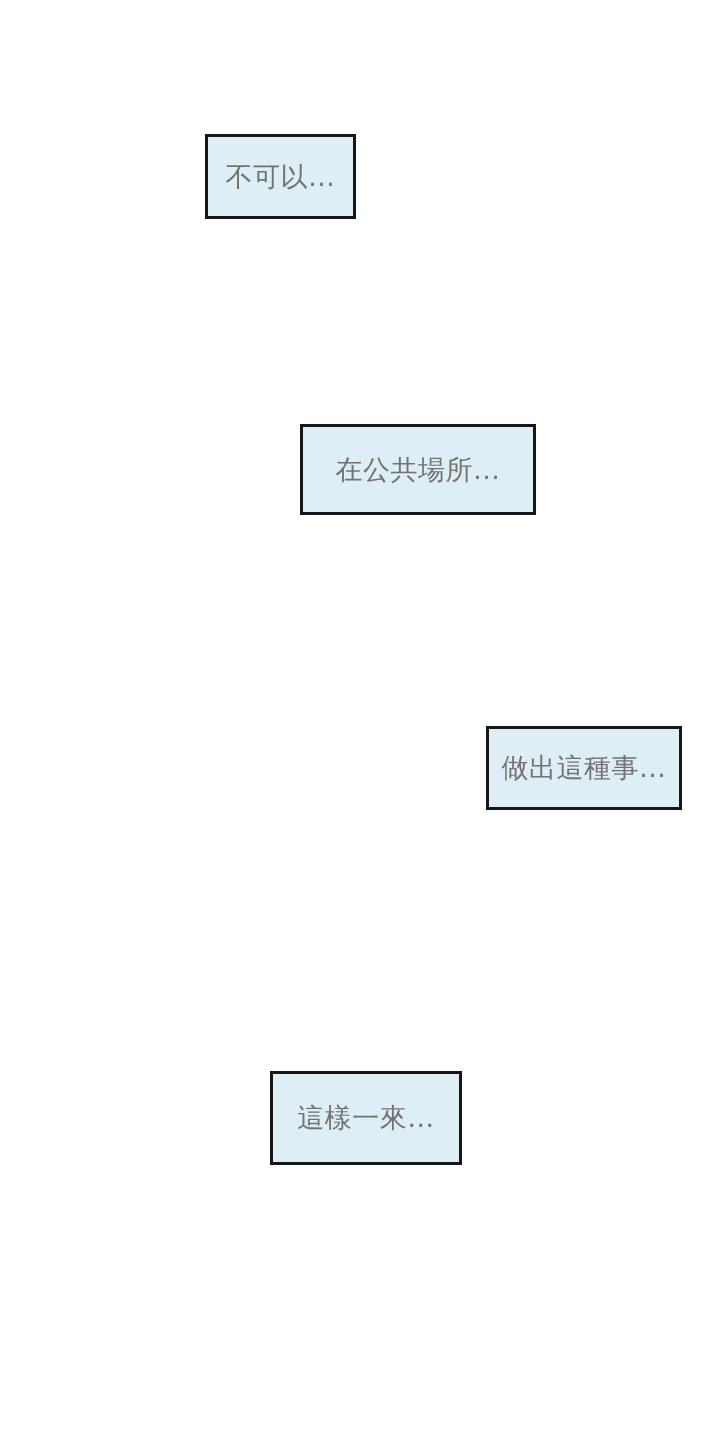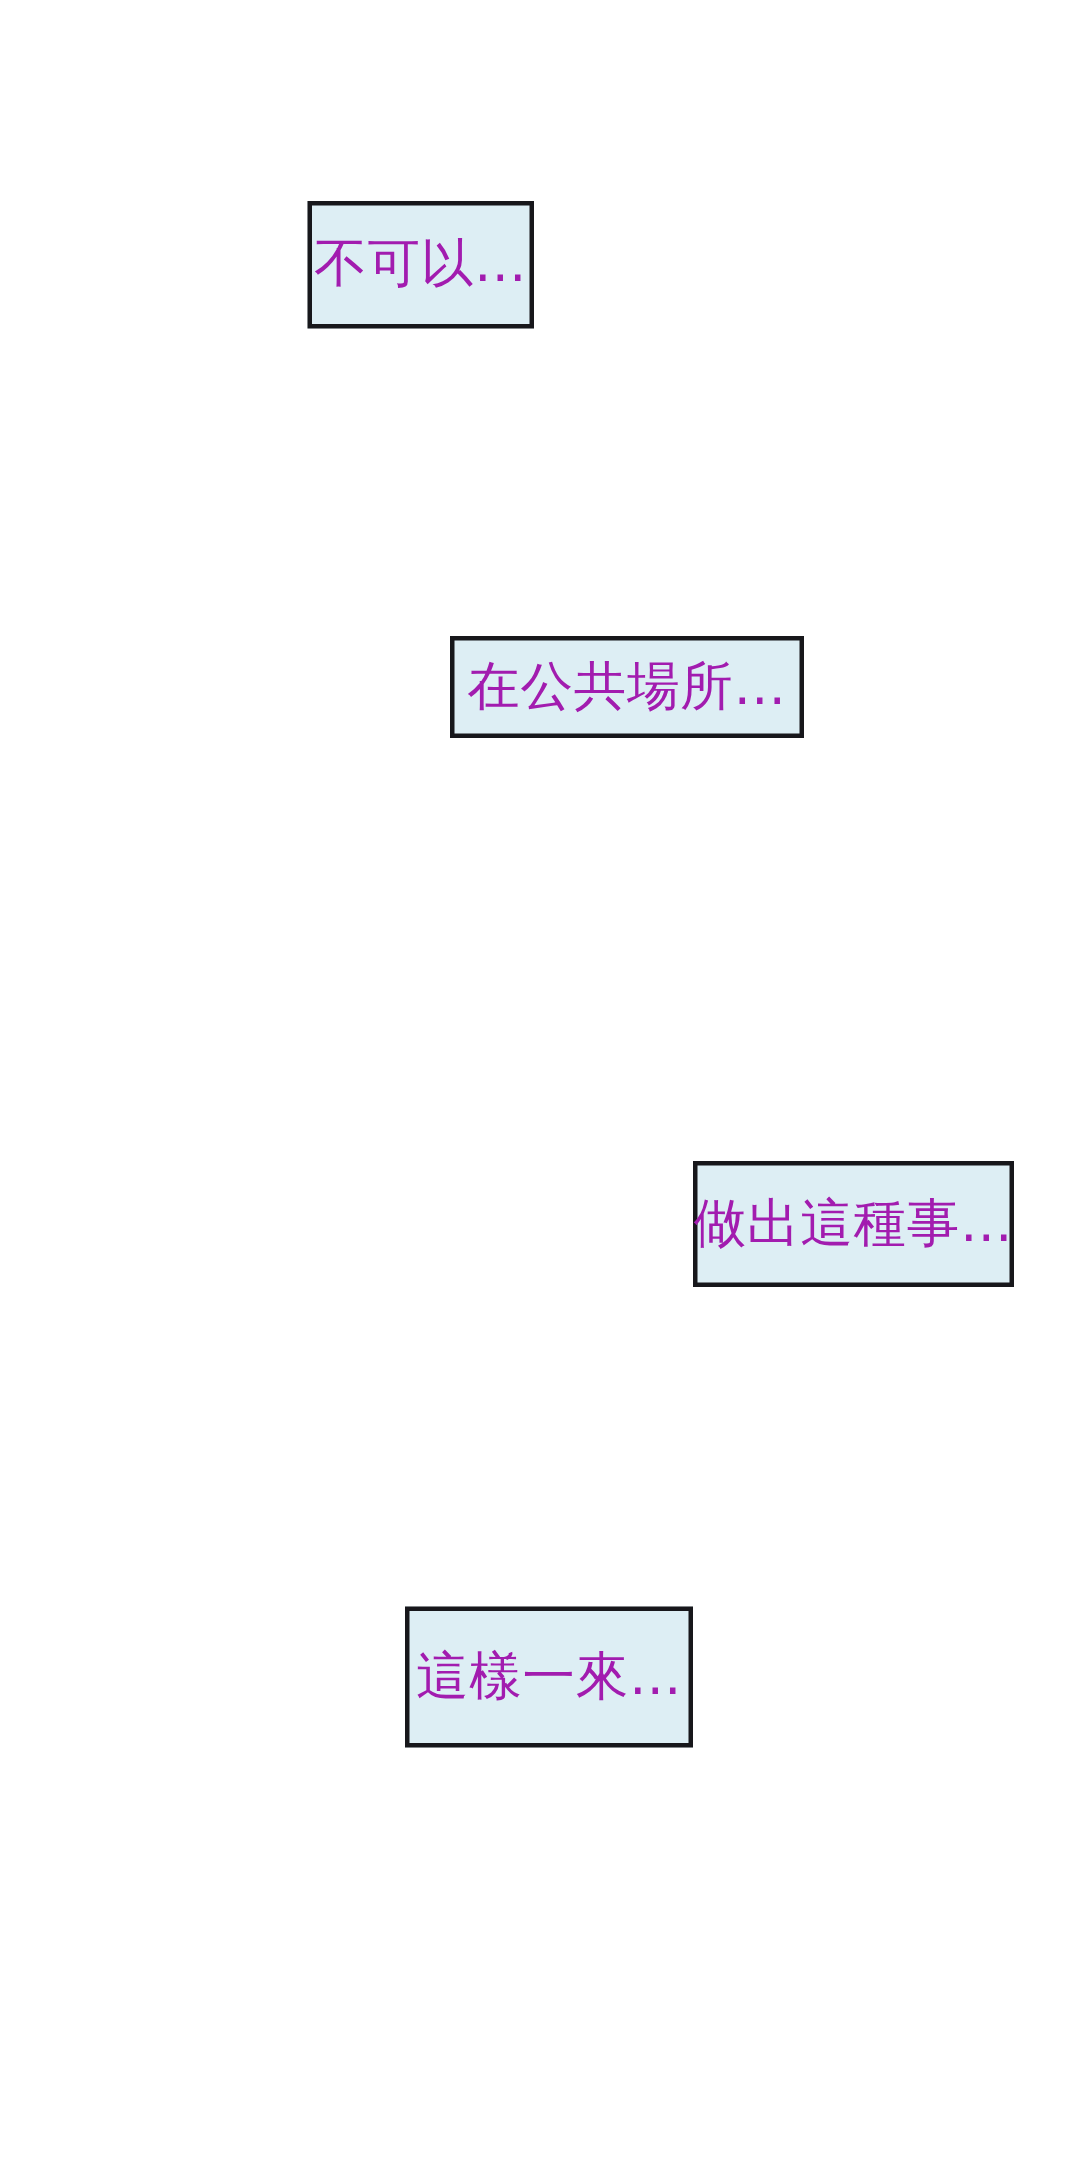--- a/index.html
+++ b/index.html
@@ -24,32 +24,32 @@
     box-sizing: border-box;
     background: #ddeef4;
     border: 3px solid #17171b;
     display: flex;
     align-items: center;
     justify-content: center;
     padding: 0 14px;
   }
   .caption-text {
     font-family: "DejaVu Sans", "Liberation Sans", sans-serif;
-    font-size: 35px;
+    font-size: 27px;
     line-height: 1.15;
-    color: #a21caf;
+    color: #737373;
     letter-spacing: 0.5px;
     white-space: nowrap;
     text-align: left;
     font-weight: 400;
   }
   
   #box-1 { left: 205px; top: 134px;  width: 151px; height: 85px; }
-  #box-2 { left: 300px; top: 424px;  width: 236px; height: 68px; }
-  #box-3 { left: 462px; top: 726px;  width: 214px; height: 84px; margin-top: 48px; }
+  #box-2 { left: 300px; top: 424px;  width: 236px; height: 91px; }
+  #box-3 { left: 486px; top: 726px;  width: 196px; height: 84px; }
   #box-4 { left: 270px; top: 1071px; width: 192px; height: 94px; }
 </style>
 </head>
 <body>
 
 <div id="panel">
 
   <div class="caption-box" id="box-1">
     <span class="caption-text">不可以…</span>
   </div>

